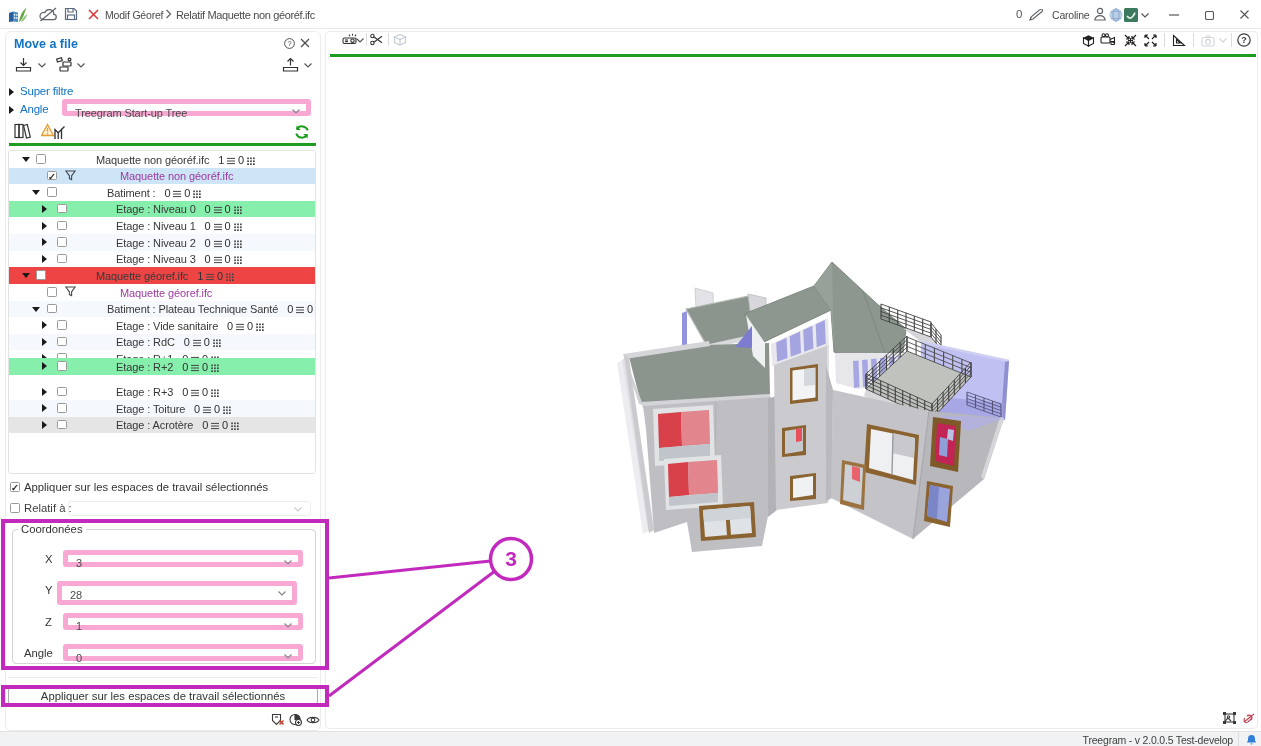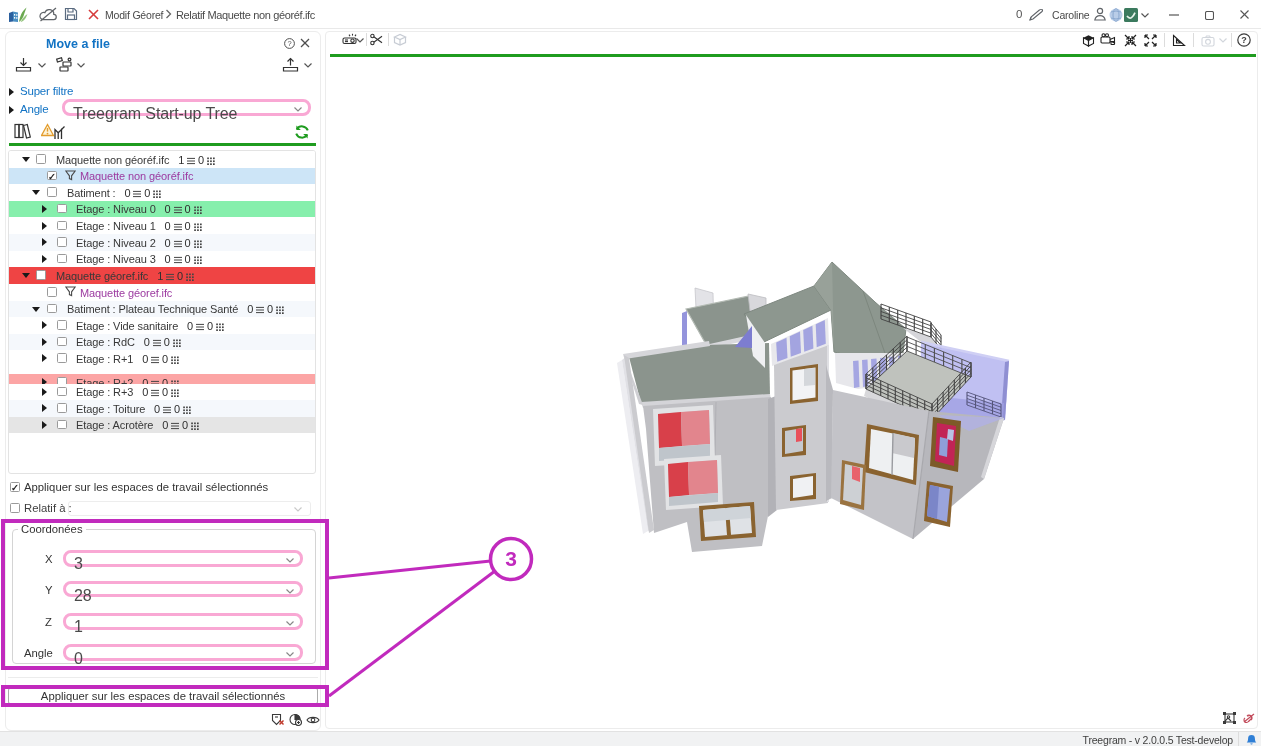--- a/index.html
+++ b/index.html
@@ -1,31 +1,31 @@
 <!DOCTYPE html>
 <html><head><meta charset="utf-8">
 <style>
 * { margin:0; padding:0; box-sizing:border-box; }
 html,body { width:1261px; height:746px; background:#fff; font-family:"Liberation Sans",sans-serif; overflow:hidden; position:relative; }
 .abs { position:absolute; }
 #titlebar { position:absolute; left:0; top:0; width:1261px; height:29px; background:#fff; border-bottom:1px solid #e9e9e9; }
 #panel { position:absolute; left:5px; top:31px; width:316px; height:700px; background:#fff; border:1px solid #ececec; border-radius:6px; }
-#ptitle { position:absolute; left:14px; top:37px; font-size:12.5px; font-weight:bold; color:#1273c4;margin-left:32px; }
+#ptitle { position:absolute; left:14px; top:37px; font-size:12.5px; font-weight:bold; color:#1273c4; }
 #treebox { position:absolute; left:8px; top:150px; width:308px; height:324px; border:1px solid #e3e3e3; border-radius:3px; overflow:hidden; background:#fff; }
 .trow { position:absolute; left:0; width:306px; height:16.6px; font-size:11px; letter-spacing:-0.1px; color:#383838; }
-.lbl { position:absolute; top:2.5px; white-space:nowrap; }
+.lbl { position:absolute; top:2.5px; white-space:nowrap;margin-left:40px; }
 .pur { color:#9c3aa0; }
 .cnt { color:#2f2f2f; }
 .ci { display:inline-block;vertical-align:-1px; }
 .cb { position:absolute; top:3px; width:9.5px; height:9.5px; border:1px solid #9a9a9a; border-radius:1.5px; background:#fff; font-size:9.5px; font-weight:bold; line-height:9.5px; text-align:center; color:#222; }
 .tri { position:absolute; width:0; height:0; }
 .td { top:6px; border-left:4px solid transparent; border-right:4px solid transparent; border-top:5.5px solid #1a1a1a; }
 .tr { top:4px; border-top:4px solid transparent; border-bottom:4px solid transparent; border-left:5.5px solid #1a1a1a; }
 .blue { color:#1273c4; }
-.combo { position:absolute; border:3px solid #f9a8d4; border-radius:8px; background:#fff; font-size:16px; letter-spacing:-0.1px; color:#4a4a4a; }
+.combo { position:absolute; border:5px solid #f9a8d4; border-radius:3px; background:#fff; font-size:11px; letter-spacing:-0.1px; color:#4a4a4a; }
 .combo .v { position:absolute; left:8px; top:2.5px; }
 .combo .ch { position:absolute; right:6px; top:5px; }
 .flabel { position:absolute; font-size:11.3px; color:#333; }
 #statusbar { position:absolute; left:0; top:731px; width:1261px; height:15px; background:#f1f2f3; border-top:1px solid #e2e2e2; font-size:11px; color:#3f3f3f; }
 .sep { position:absolute; width:1px; background:#dcdcdc; }
 svg { display:block; }
 .ic { position:absolute; }
 </style></head>
 <body>
 
@@ -509,21 +509,21 @@
               <rect x="6.0" y="0.5" width="1.7" height="1.7"></rect>
               <rect x="0.2" y="3.4" width="1.7" height="1.7"></rect>
               <rect x="3.1" y="3.4" width="1.7" height="1.7"></rect>
               <rect x="6.0" y="3.4" width="1.7" height="1.7"></rect>
               <rect x="0.2" y="6.3" width="1.7" height="1.7"></rect>
               <rect x="3.1" y="6.3" width="1.7" height="1.7"></rect>
               <rect x="6.0" y="6.3" width="1.7" height="1.7"></rect>
             </g>
           </svg></span></span>
     </div>
-<div class="trow" style="top:223px;background:#fca5a5">
+<div class="trow" style="top:207px;background:#86efac">
       <span class="tri tr" style="left:33px"></span>
       <span class="cb" style="left:48px"></span>
       <span class="lbl" style="left:67px">Etage : R+2<span class="cnt">&nbsp;&nbsp;&nbsp;0 <svg class="ci" width="8" height="8" viewBox="0 0 8 8">
             <g stroke="#444" stroke-width="1">
               <line x1="0" y1="1.4" x2="8" y2="1.4"></line>
               <line x1="0" y1="4" x2="8" y2="4"></line>
               <line x1="0" y1="6.6" x2="8" y2="6.6"></line>
             </g>
           </svg> 0 <svg class="ci" width="8" height="8" viewBox="0 0 8 8">
             <g fill="#444">
@@ -627,21 +627,21 @@
 <div class="flabel" style="left:45px;top:553px">X</div>
 <div class="combo" style="left:63px;top:549.5px;width:240px;height:17px">
     <span class="v">3</span>
     <span class="ch">
       <svg width="8" height="5" viewBox="0 0 8 5">
         <path d="M0.5,0.5 L4,4 L7.5,0.5" fill="none" stroke="#888" stroke-width="1.2"></path>
       </svg>
     </span>
   </div>
 <div class="flabel" style="left:45px;top:584px">Y</div>
-<div class="combo" style="left:63px;top:581px;width:240px;height:16px">
+<div class="combo" style="left:57px;top:581px;width:240px;height:24px">
     <span class="v">28</span>
     <span class="ch">
       <svg width="8" height="5" viewBox="0 0 8 5">
         <path d="M0.5,0.5 L4,4 L7.5,0.5" fill="none" stroke="#888" stroke-width="1.2"></path>
       </svg>
     </span>
   </div>
 <div class="flabel" style="left:45px;top:616px">Z</div>
 <div class="combo" style="left:63px;top:612.5px;width:240px;height:17px">
     <span class="v">1</span>

